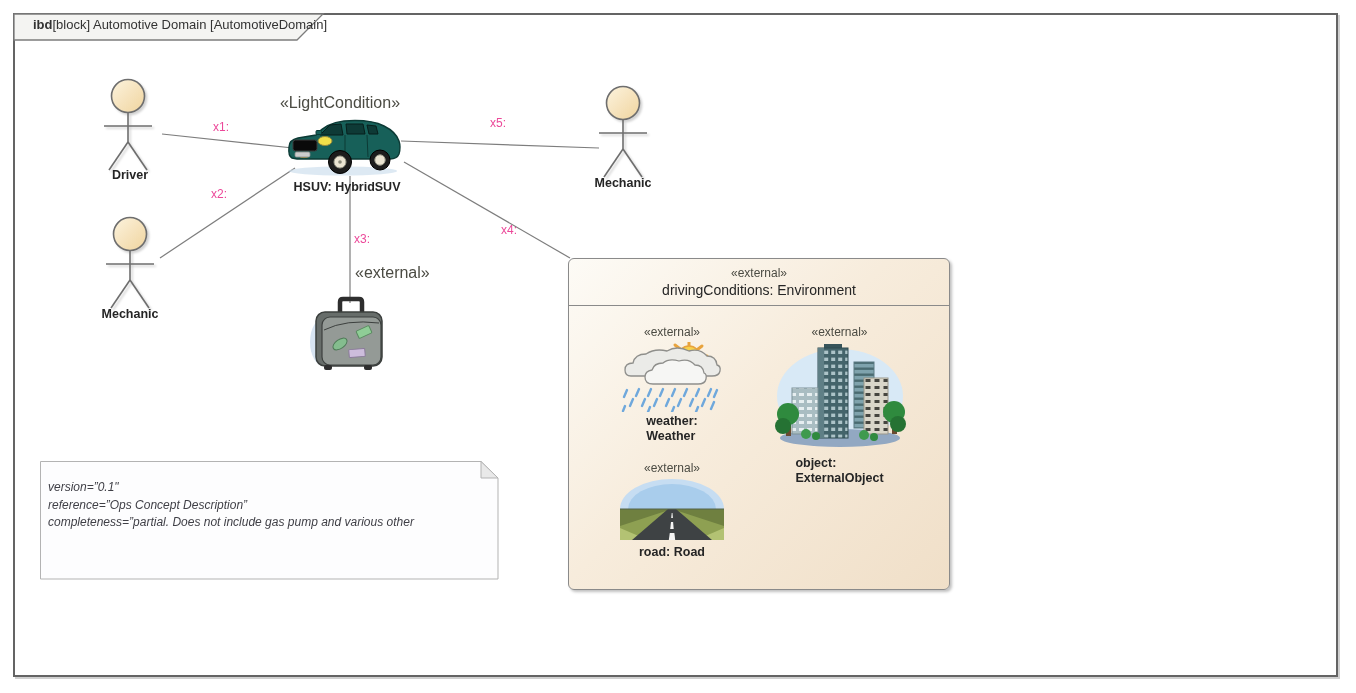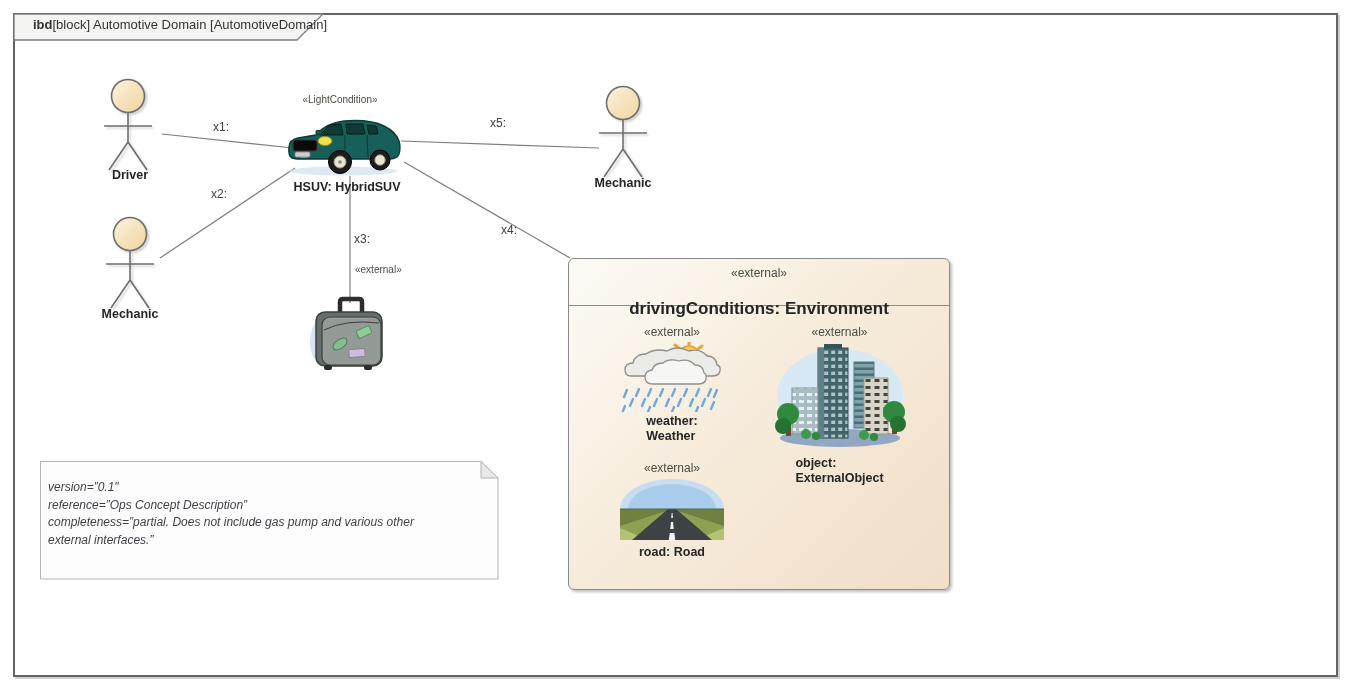--- a/index.html
+++ b/index.html
@@ -7,35 +7,35 @@
 
   
   .frame{position:absolute;left:13px;top:13px;width:1321px;height:660px;
          border:2px solid #646464;box-shadow:2px 2px 0 rgba(120,120,120,.35);background:#fff;}
   .tab{position:absolute;left:13px;top:13px;width:312px;height:28px;}
   .tab-text{position:absolute;left:21px;top:17px;font-size:13px;color:#333;white-space:nowrap;}
   .tab-text .kw{font-weight:bold;padding-left:12px;}
 
   
   .wires{position:absolute;left:0;top:0;width:1356px;height:693px;pointer-events:none;}
-  .conn-label{position:absolute;font-size:12px;color:#404040;white-space:nowrap;}
+  .conn-label{position:absolute;font-size:12px;color:#ec4899;white-space:nowrap;}
 
   
   .actor{position:absolute;width:60px;height:100px;}
   .actor svg{filter:drop-shadow(2px 2px 1px rgba(0,0,0,.18));}
   .node-label{position:absolute;font-size:12.5px;font-weight:bold;color:#252525;text-align:center;white-space:nowrap;}
-  .stereo{position:absolute;font-size:10px;color:#4b4b43;text-align:center;white-space:nowrap;}
+  .stereo{position:absolute;font-size:16px;color:#4b4b43;text-align:center;white-space:nowrap;}
 
   
   .env{position:absolute;left:568px;top:258px;width:380px;height:330px;border:1.5px solid #8a8a8a;
        border-radius:6px;background:linear-gradient(135deg,#fdfbf6 0%,#f7ecdc 45%,#f0dfc8 100%);
        box-shadow:2px 2px 3px rgba(0,0,0,.25);}
   .env-header{position:absolute;left:0;top:0;width:100%;height:46px;border-bottom:1px solid #8a8a8a;text-align:center;}
   .env-stereo{margin-top:7px;font-size:12px;color:#4b4b43;}
-  .env-title{margin-top:19px;font-size:17px;font-weight:bold;color:#252525;}
+  .env-title{margin-top:2px;font-size:14px;font-weight:normal;color:#252525;}
   .part{position:absolute;display:flex;flex-direction:column;align-items:center;}
   .part .p-stereo{font-size:12px;color:#4b4b43;white-space:nowrap;}
   .part .p-label{font-size:12.5px;font-weight:bold;color:#252525;text-align:left;line-height:15px;white-space:nowrap;}
 
   
   .note{position:absolute;left:40px;top:461px;width:459px;height:119px;}
   .note-stereo{position:absolute;left:0;top:3px;width:442px;text-align:center;font-size:12px;color:#4b4b43;}
   .note-body{position:absolute;left:8px;top:18px;width:440px;font-size:12px;font-style:italic;
              color:#3f3f46;line-height:17.5px;}
 </style>
@@ -263,17 +263,16 @@
 
   <div class="note">
     <svg width="459" height="119" viewBox="0 0 459 119">
       <polygon points="0.5,0.5 441,0.5 458,17 458,118 0.5,118" fill="#fdfdfe" stroke="#b3b3b3"></polygon>
       <polygon points="441,0.5 458,17 441,17" fill="#e9e9e9" stroke="#b3b3b3"></polygon>
     </svg>
     <div class="note-body">
       <div>version=”0.1"</div>
       <div>reference=”Ops Concept Description”</div>
       <div>completeness=”partial. Does not include gas pump and various other</div>
-      <div>external interfaces.”</div>
     </div>
   </div>
 
 </div>
 
 </body></html>

